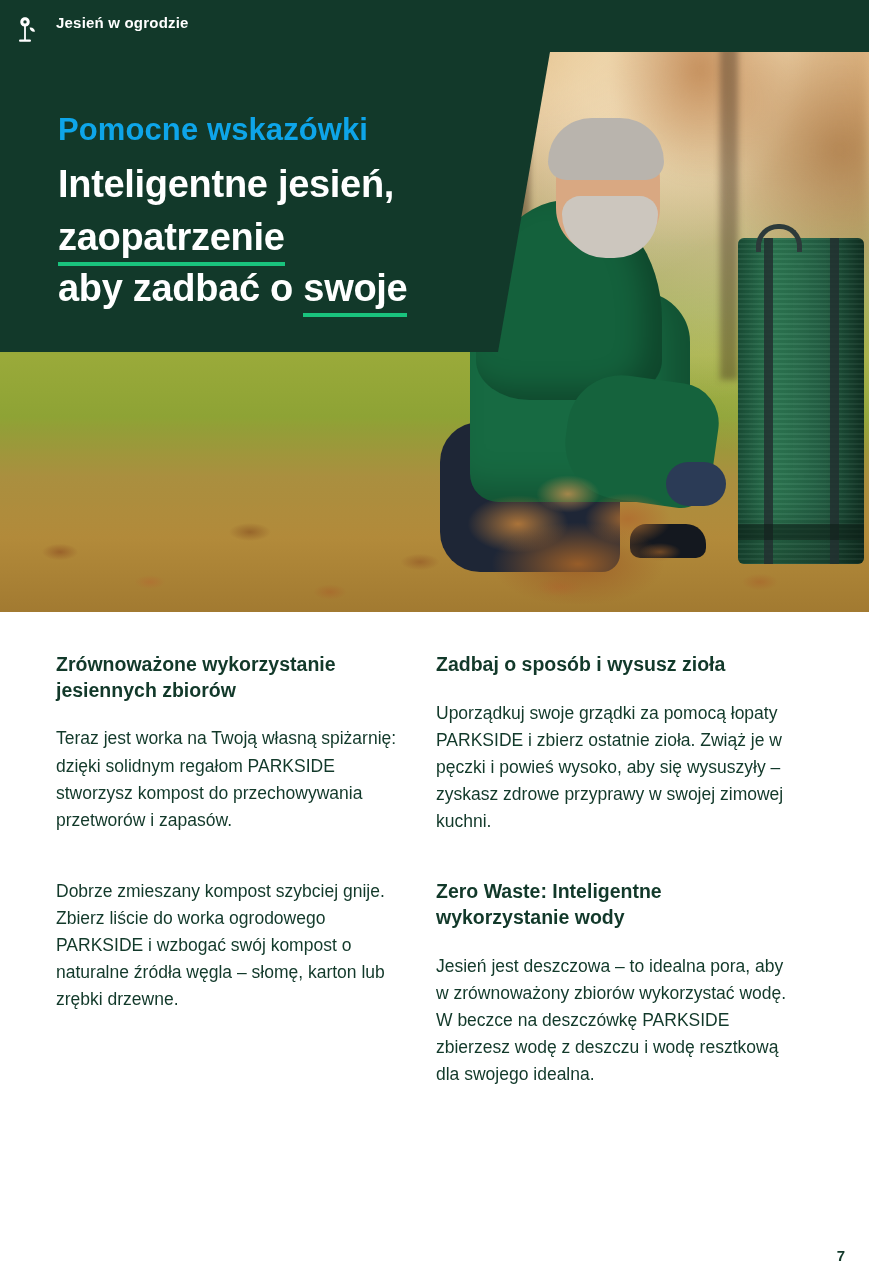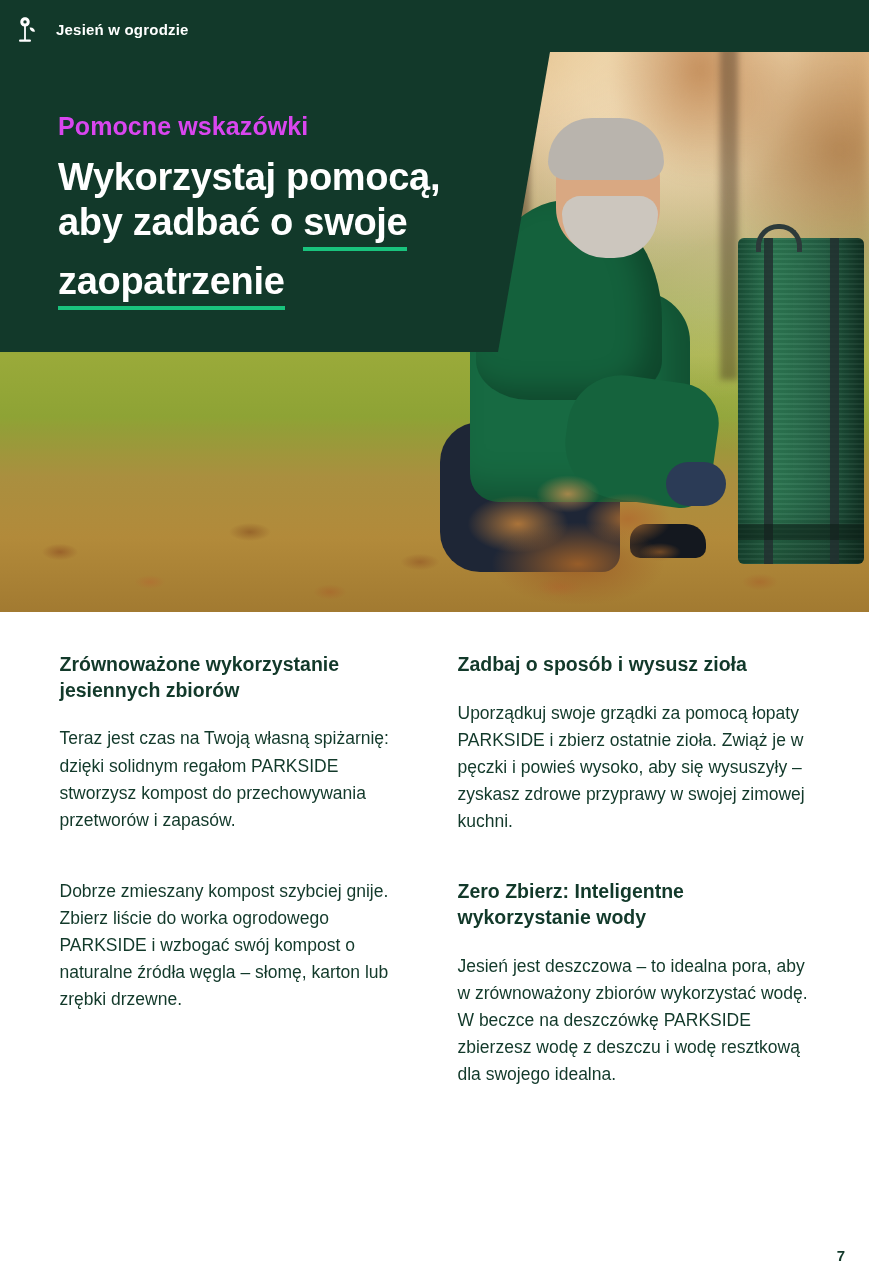--- a/index.html
+++ b/index.html
@@ -187,37 +187,37 @@
     background: #12392a;
     clip-path: polygon(0 0, 559px 0, 498px 352px, 0 352px);
   }
   .panel-wide {
     position: absolute; left: 0; top: 0; width: 869px; height: 52px;
     background: #12392a;
   }
 
   .brandbar {
     position: absolute; left: 16px; top: 14px;
-    display: flex; align-items: center; gap: 14px;
+    display: flex; gap: 14px;
     z-index: 5;
   }
   .brand-icon {
     width: 26px; height: 30px;
     display: flex; align-items: flex-end; justify-content: center;
   }
   .brand-text {
     color: #ffffff;
     font-size: 15px;
     font-weight: bold;
     letter-spacing: .2px;
   }
 
   .hero-copy { position: absolute; left: 58px; top: 112px; z-index: 6; width: 470px; }
   .eyebrow {
-    color: #d946ef; font-size: 25px; font-weight: bold; letter-spacing: .1px;
+    color: #0ea5e9; font-size: 31px; font-weight: bold; letter-spacing: .1px;
     margin-bottom: 14px;
   }
   .headline {
     color: #ffffff; font-size: 38px; font-weight: bold; line-height: 1.18;
     letter-spacing: -0.3px;
   }
   .u-line {
     display: inline-block;
     border-bottom: 4px solid #19c37d;
     padding-bottom: 4px;
@@ -225,21 +225,21 @@
   }
 
   
   .content {
     position: absolute;
     left: 0; top: 612px;
     width: 869px; height: 668px;
     background: #ffffff;
     padding: 40px 56px 0 56px;
   }
-  .cols { display: flex; gap: 46px; justify-content: center; }
+  .cols { display: flex; gap: 28px; }
   .col { width: 352px; }
   .tip { margin-bottom: 44px; }
   .tip-title {
     color: #12392a;
     font-size: 19.5px;
     font-weight: bold;
     line-height: 1.32;
     margin-bottom: 22px;
   }
   .tip-body {
@@ -313,49 +313,49 @@
           <path d="M13.6 13.5c2.4 0 4.3 1.9 4.3 4.3h-.9c-2.4 0-4.3-1.9-4.3-4.3h.9z" fill="#ffffff"></path>
           <rect x="2" y="25.6" width="12" height="2.2" rx="1.1" fill="#ffffff"></rect>
         </svg>
       </span>
       <span class="brand-text">Jesień w ogrodzie</span>
     </div>
 
     <div class="hero-copy">
       <div class="eyebrow">Pomocne wskazówki</div>
       <div class="headline">
-        <div>Wykorzystaj pomocą,</div>
+        <div>Inteligentne jesień,</div>
+        <div style="margin-top:8px;">
+          <span class="u-line">zaopatrzenie</span>
+        </div>
         <div>
           <span>aby zadbać o </span><span class="u-line">swoje</span>
-        </div>
-        <div style="margin-top:8px;">
-          <span class="u-line">zaopatrzenie</span>
         </div>
       </div>
     </div>
   </div>
 
   <div class="content">
     <div class="cols">
       <div class="col">
         <div class="tip">
           <div class="tip-title">Zrównoważone wykorzystanie jesiennych zbiorów</div>
-          <div class="tip-body"><span>Teraz jest czas na Twoją </span><b>własną spiżarnię</b><span>: dzięki solidnym regałom PARKSIDE stworzysz </span><b>kompost do przechowywania</b><span> przetworów i zapasów.</span></div>
+          <div class="tip-body"><span>Teraz jest worka na Twoją </span><b>własną spiżarnię</b><span>: dzięki solidnym regałom PARKSIDE stworzysz </span><b>kompost do przechowywania</b><span> przetworów i zapasów.</span></div>
         </div>
         <div class="tip">
           <div class="tip-body"><span>Dobrze </span><b>zmieszany kompost</b><span> szybciej gnije. Zbierz liście do worka ogrodowego PARKSIDE i </span><b>wzbogać</b><span> swój kompost o naturalne źródła węgla – słomę, karton lub zrębki drzewne.</span></div>
         </div>
       </div>
       <div class="col">
         <div class="tip">
           <div class="tip-title">Zadbaj o sposób i wysusz zioła</div>
           <div class="tip-body"><span>Uporządkuj </span><b>swoje grządki</b><span> za pomocą łopaty PARKSIDE i zbierz ostatnie zioła. Zwiąż je w pęczki i powieś wysoko, aby się wysuszyły – zyskasz </span><b>zdrowe przyprawy</b><span> w swojej zimowej kuchni.</span></div>
         </div>
         <div class="tip">
-          <div class="tip-title">Zero Zbierz: Inteligentne wykorzystanie wody</div>
+          <div class="tip-title">Zero Waste: Inteligentne wykorzystanie wody</div>
           <div class="tip-body"><span>Jesień jest deszczowa – to idealna pora, aby </span><b>w zrównoważony zbiorów</b><span> wykorzystać wodę. W beczce na deszczówkę PARKSIDE zbierzesz </span><b>wodę z deszczu i wodę resztkową</b><span> dla swojego idealna.</span></div>
         </div>
       </div>
     </div>
   </div>
 
   <div class="page-num">7</div>
 </div>
 
 </body></html>

